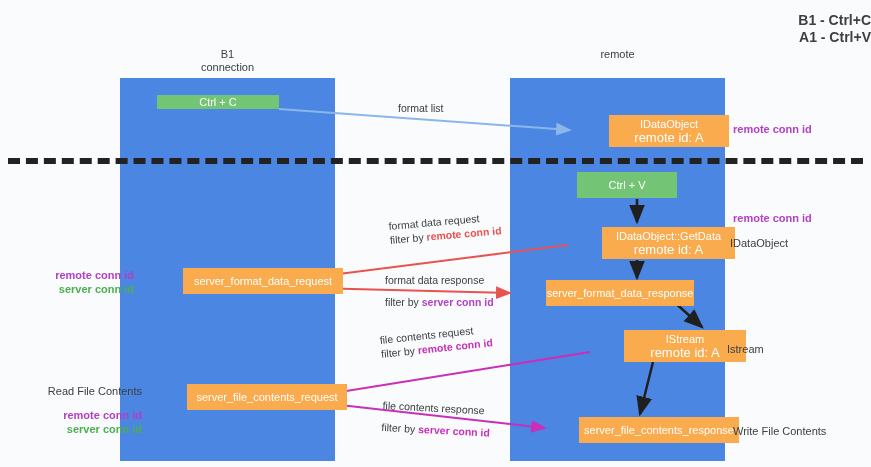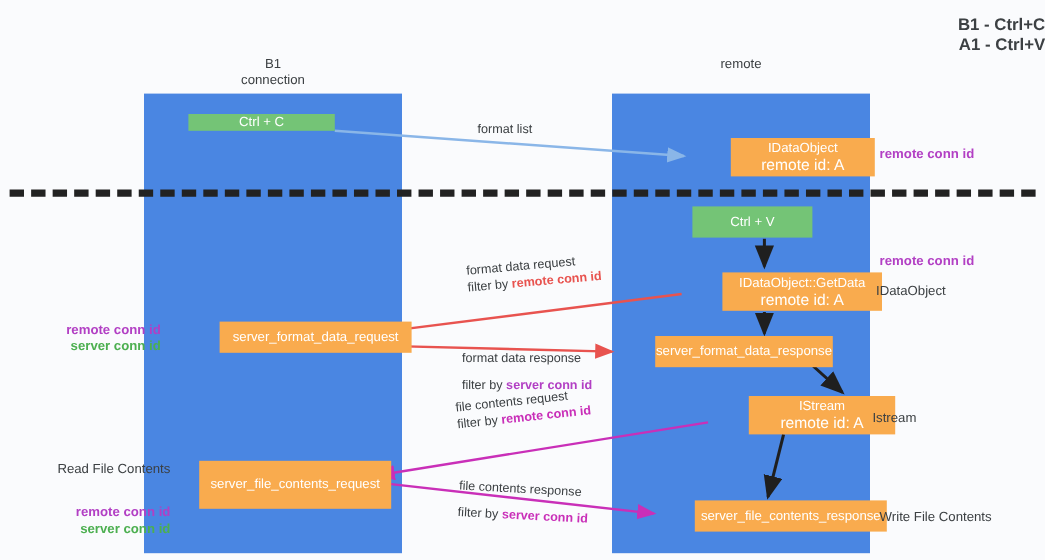--- a/index.html
+++ b/index.html
@@ -48,21 +48,21 @@
   .box.orange{background:#f9ab4e;margin-left:32px;}
   .box .l2{font-size:13px;line-height:14px;}
 
   #box-ctrlc{left:157px;top:95px;width:122px;height:14px;}
   #box-idataobject{left:577px;top:115px;width:120px;height:32px;}
   #box-ctrlv{left:577px;top:172px;width:100px;height:26px;}
   #box-getdata{left:570px;top:227px;width:133px;height:32px;}
   #box-sfdreq{left:151px;top:268px;width:160px;height:26px;}
   #box-sfdres{left:514px;top:280px;width:148px;height:26px;}
   #box-istream{left:592px;top:330px;width:122px;height:32px;}
-  #box-sfcreq{left:134px;top:384px;width:160px;height:40px;text-align:center;}
+  #box-sfcreq{left:155px;top:384px;width:160px;height:26px;text-align:center;}
   #box-sfcres{left:547px;top:417px;width:160px;height:26px;}
 
   
   .anno{position:absolute;font-size:11px;line-height:14px;}
   .anno .purple{color:#b23fc4;font-weight:bold;}
   .anno .green{color:#4caf50;font-weight:bold;}
   .anno .plain{color:#3c4043;}
   .right-label{position:absolute;font-size:11px;line-height:14px;color:#3c4043;}
 
   #anno-right-1{left:733px;top:122px;}
@@ -77,21 +77,21 @@
   .edge-label{
     position:absolute;font-size:10.5px;line-height:14px;color:#3c4043;
     white-space:nowrap;
   }
   .edge-label .hl-purple{color:#b23fc4;font-weight:bold;}
   .edge-label .hl-red{color:#e8534f;font-weight:bold;}
   .edge-label .hl-magenta{color:#c92fb8;font-weight:bold;}
 
   #el-formatlist{left:398px;top:101px;}
   #el-fdr{left:388px;top:219px;transform:rotate(-5deg);transform-origin:left top;}
-  #el-fdres{left:385px;top:273px;transform:rotate(0deg);transform-origin:left top;margin-top:19px;}
+  #el-fdres{left:385px;top:273px;transform:rotate(0deg);transform-origin:left top;}
   #el-fcr{left:379px;top:333px;transform:rotate(-6deg);transform-origin:left top;}
   #el-fcres{left:383px;top:398px;transform:rotate(3deg);transform-origin:left top;}
 
   svg.wires{position:absolute;inset:0;width:871px;height:467px;pointer-events:none;}
 </style>
 </head>
 <body>
 
 <div class="stage">
 
@@ -232,18 +232,18 @@
   <div class="right-label" id="lbl-dataobject">IDataObject</div>
   <div class="right-label" id="lbl-istream">Istream</div>
   <div class="right-label" id="lbl-writefile">Write File Contents</div>
 
   <div class="anno" id="anno-left-1">
     <div class="purple">remote conn id</div>
     <div class="green">server conn id</div>
   </div>
 
   <div class="anno" id="anno-left-2">
-    <div class="plain" style="margin-bottom:22px">Read File Contents</div>
+    <div class="plain" style="margin-bottom:10px">Read File Contents</div>
     <div class="purple">remote conn id</div>
     <div class="green">server conn id</div>
   </div>
 
 </div>
 
 </body></html>

